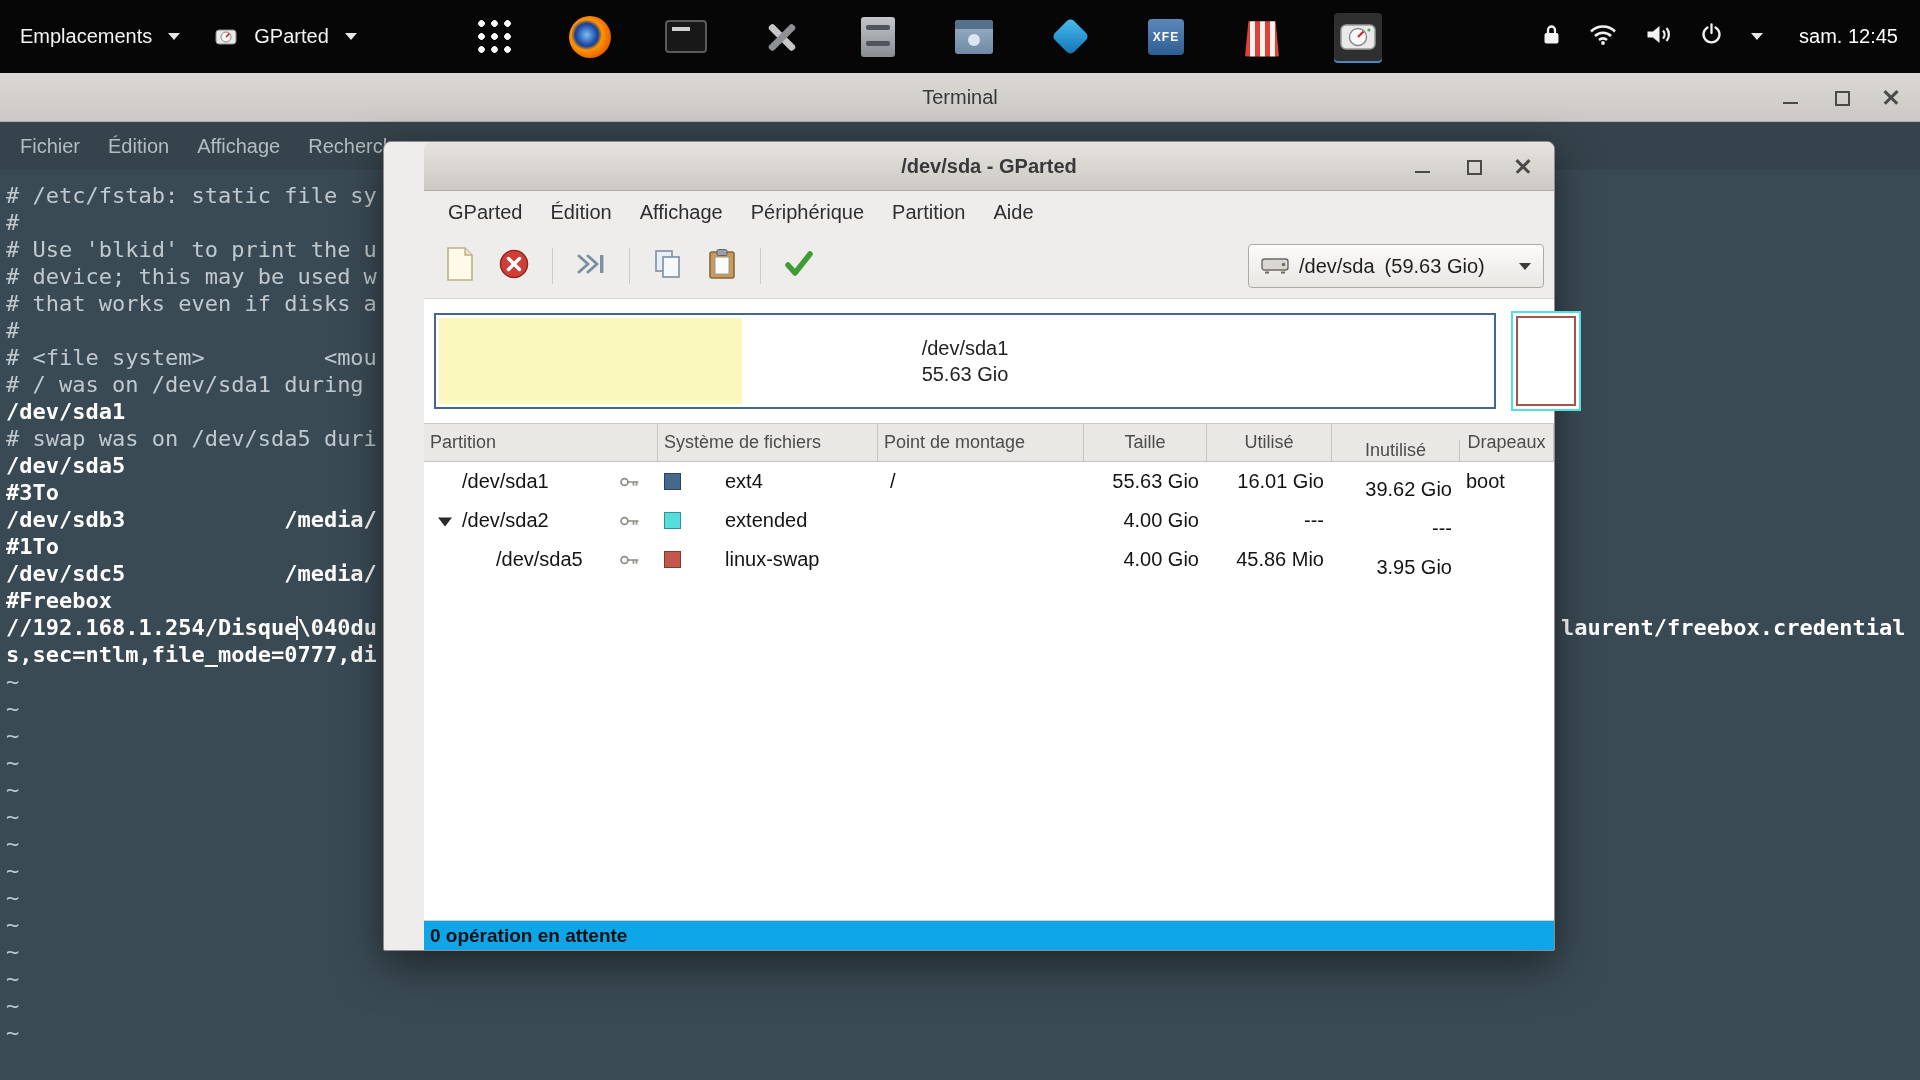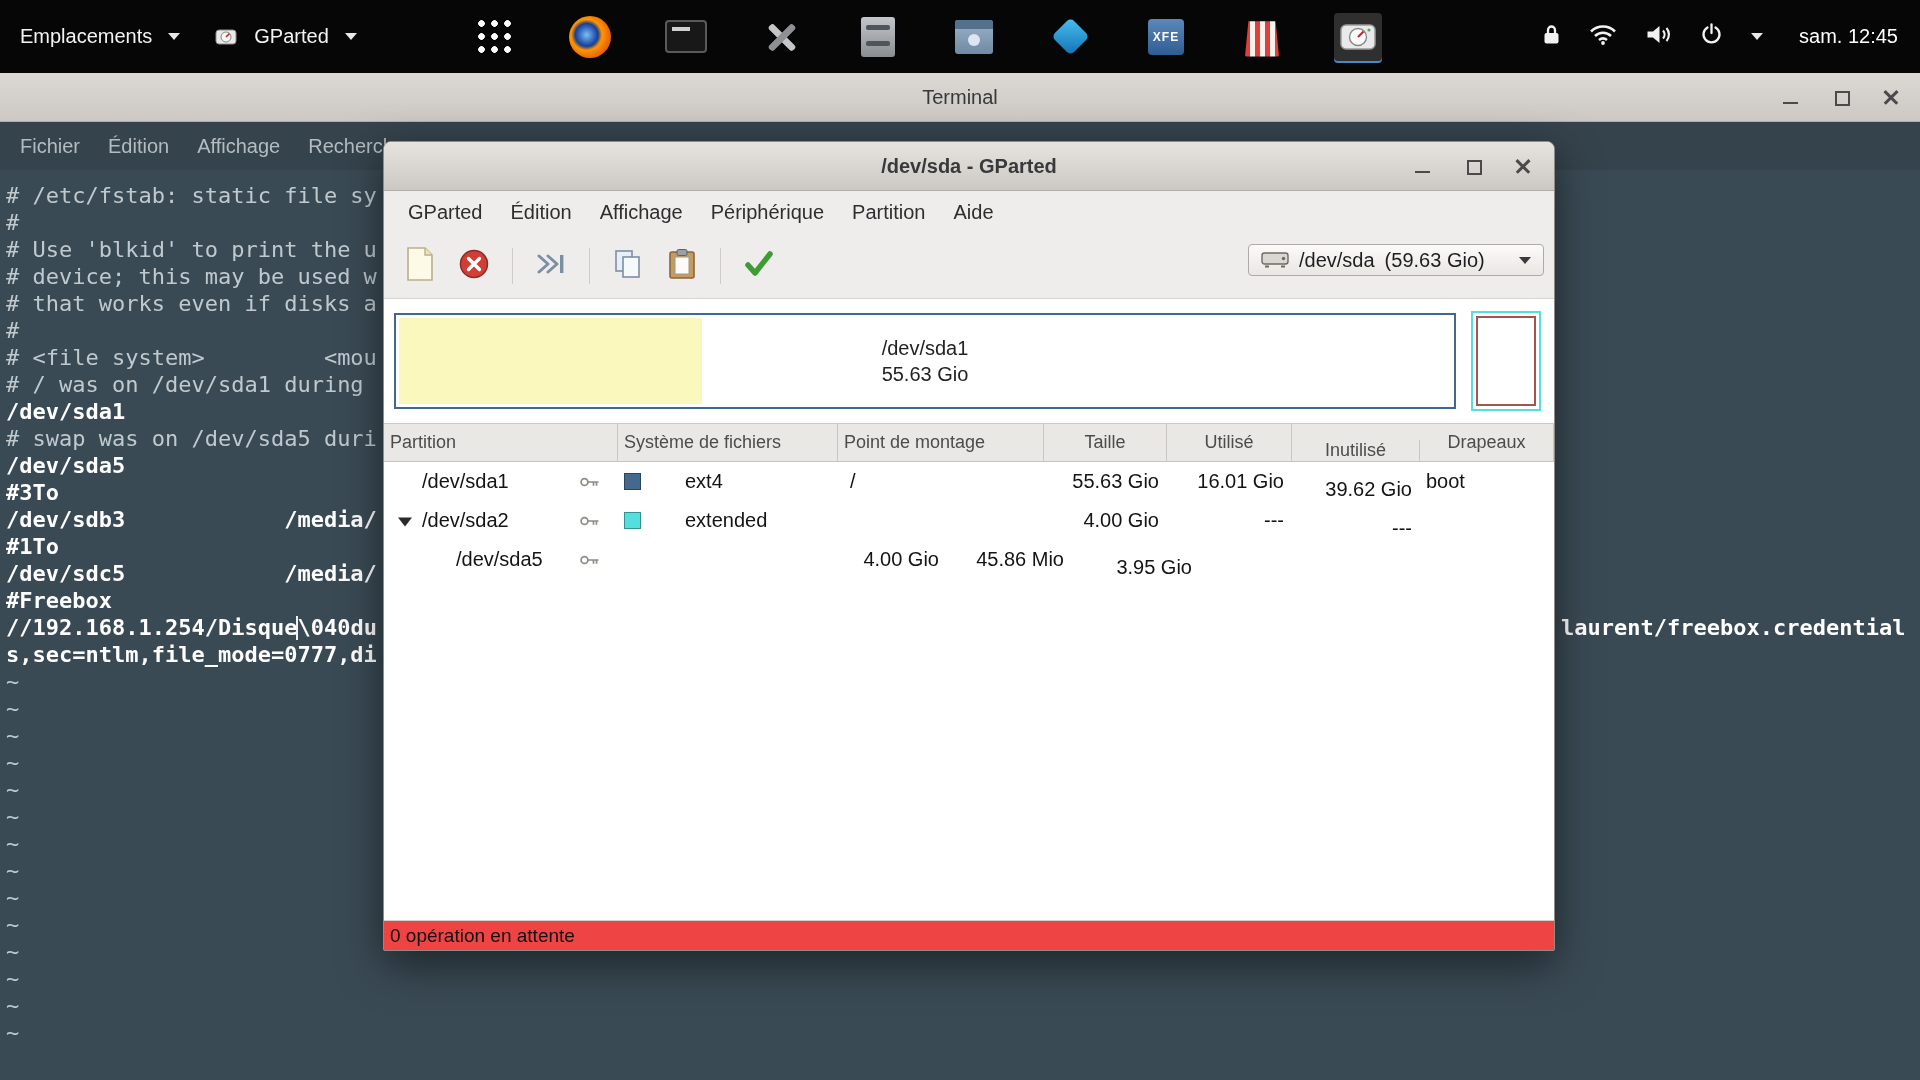--- a/index.html
+++ b/index.html
@@ -54,30 +54,30 @@
   .tline { height:27px; line-height:27px; white-space:pre; padding-left:6px; position:relative; }
   .tcomment { color:#c0c9ce; }
   .tnormal { color:#ffffff; font-weight:bold; }
   .vim-cursor { display:inline-block; width:2px; height:24px; background:#f2f2f2; vertical-align:text-bottom; margin:0 -1px; }
   .right-frag { position:absolute; left:1561px; top:0; }
   .term-status { position:absolute; top:874px; left:0; right:0; height:27px; line-height:27px; color:#ffffff; font-weight:bold; }
   .term-status .pos { position:absolute; left:1663px; }
   .term-status .scr { position:absolute; left:1842px; }
 
   
-  .gparted { position:absolute; left:383px; top:141px; width:1172px; height:810px; z-index:10; background:#efedeb; border:1px solid #8f8b87; border-radius:8px 8px 2px 2px; box-shadow:0 14px 44px rgba(0,0,0,.5); display:flex; flex-direction:column; }
+  .gparted { position:absolute; left:383px; top:141px; width:1172px; height:810px; z-index:10; background:#efedeb; border:1px solid #8f8b87; border-radius:8px 8px 2px 2px; box-shadow:0 14px 44px rgba(0,0,0,.5); display:flex; flex-direction:column;padding-left:40px; }
   .gp-titlebar { flex:0 0 49px; background:linear-gradient(#e7e4e0,#ccc8c4); border-bottom:1px solid #b0aca8; border-radius:7px 7px 0 0; position:relative; display:flex; align-items:center; justify-content:center; }
   .gp-title { font-size:20px; font-weight:bold; color:#38393b; }
   .gp-buttons { position:absolute; right:14px; top:0; height:100%; display:flex; align-items:center; gap:16px; }
   .gp-menubar { flex:0 0 42px; display:flex; align-items:center; padding-left:10px; }
   .gp-menu-item { padding:0 14px; font-size:20px; color:#2e2e30; }
   .gp-toolbar { flex:0 0 66px; display:flex; align-items:center; padding:0 12px; gap:6px; border-bottom:1px solid #d8d4d0; position:relative; }
   .tb-btn { width:48px; height:48px; display:flex; align-items:center; justify-content:center; border-radius:4px; }
   .tb-sep { width:1px; height:36px; background:#cfcbc7; margin:0 8px; }
-  .device-combo { position:absolute; right:10px; top:11px; height:32px; width:296px; border:1px solid #aeaaa6; border-radius:4px; background:linear-gradient(#fcfbfa,#e9e6e3); display:flex; align-items:center; padding:0 12px; gap:10px; font-size:20px; color:#1e1e1e; }
+  .device-combo { position:absolute; right:10px; top:11px; height:44px; width:296px; border:1px solid #aeaaa6; border-radius:4px; background:linear-gradient(#fcfbfa,#e9e6e3); display:flex; align-items:center; padding:0 12px; gap:10px; font-size:20px; color:#1e1e1e; }
   .device-combo .chev { border-top-color:#3a3a3a; margin-left:auto; }
   .gp-visual { flex:0 0 124px; background:#ffffff; position:relative; }
   .vis-main { position:absolute; left:10px; top:14px; width:1062px; height:96px; border:2px solid #44678f; background:#fff; display:flex; flex-direction:column; align-items:center; justify-content:center; font-size:20px; color:#232323; line-height:26px; }
   .vis-used { position:absolute; left:3px; top:3px; bottom:3px; width:303px; background:#fbf8bd; }
   .vis-label { position:relative; z-index:1; }
   .vis-ext { position:absolute; left:1087px; top:12px; width:70px; height:100px; border:2px solid #55dede; background:#fff; }
   .vis-swap { position:absolute; inset:3px; border:2px solid #a4544b; background:#fff; }
   .gp-thead { flex:0 0 33px; display:flex; background:#eae8e5; border-top:1px solid #cdc9c5; border-bottom:1px solid #c6c2be; font-size:18px; color:#4c4c4c; }
   .th { display:flex; align-items:center; border-right:1px solid #c9c5c1; padding:0 6px; overflow:hidden; }
   .th.center { justify-content:center; }
@@ -88,21 +88,21 @@
   .cell.num { justify-content:flex-end; padding-right:8px; }
   .cell.mount { padding-left:12px; }
   .cell.flags { padding-left:6px; }
   .pcell { position:relative; }
   .p-name { margin-left:38px; }
   .p-name.child { margin-left:72px; }
   .key-icon { position:absolute; right:18px; top:50%; transform:translateY(-50%); line-height:0; }
   .expander { position:absolute; left:14px; top:50%; transform:translateY(-40%); width:0; height:0; border-left:7px solid transparent; border-right:7px solid transparent; border-top:9px solid #2a2a2a; }
   .fs-square { width:17px; height:17px; margin-left:6px; border:1px solid rgba(0,0,0,.35); flex:0 0 auto; }
   .fs-label { margin-left:44px; }
-  .gp-status { flex:0 0 30px; border-top:1px solid #d5d1cd; display:flex; align-items:center; padding-left:6px; font-size:19px; color:#101010; background:#ef4444; }
+  .gp-status { flex:0 0 30px; border-top:1px solid #d5d1cd; display:flex; align-items:center; padding-left:6px; font-size:19px; color:#101010; background:#0ea5e9;font-weight:bold; }
 </style>
 </head>
 <body>
 
 <div class="screen">
 
   <div class="terminal">
     <div class="term-titlebar">
       <span class="term-title">Terminal</span>
       <div class="term-buttons">
@@ -281,20 +281,24 @@
           <div class="cell c6 num">---</div>
           <div class="cell c7 flags"></div>
         </div>
         <div class="gp-row">
           <div class="cell c1 pcell">
             <span class="p-name child">/dev/sda5</span>
             <span class="key-icon"><svg width="21" height="13" viewBox="0 0 21 13">
                 <circle cx="5.5" cy="6.5" r="3.4" fill="none" stroke="#8d8d85" stroke-width="1.7"></circle>
                 <path d="M9 6.5 H19.5 M14.5 6.5 V10.2 M17.5 6.5 V10.2" stroke="#8d8d85" stroke-width="1.7" fill="none"></path>
               </svg></span>
+          </div>
+          <div class="cell c2">
+            <span class="fs-square" style="background: rgb(196, 87, 76);"></span>
+            <span class="fs-label">linux-swap</span>
           </div>
           <div class="cell c3 mount"></div>
           <div class="cell c4 num">4.00 Gio</div>
           <div class="cell c5 num">45.86 Mio</div>
           <div class="cell c6 num">3.95 Gio</div>
           <div class="cell c7 flags"></div>
         </div>
       </div>
     <div class="gp-status">
       <span>0 opération en attente</span>

